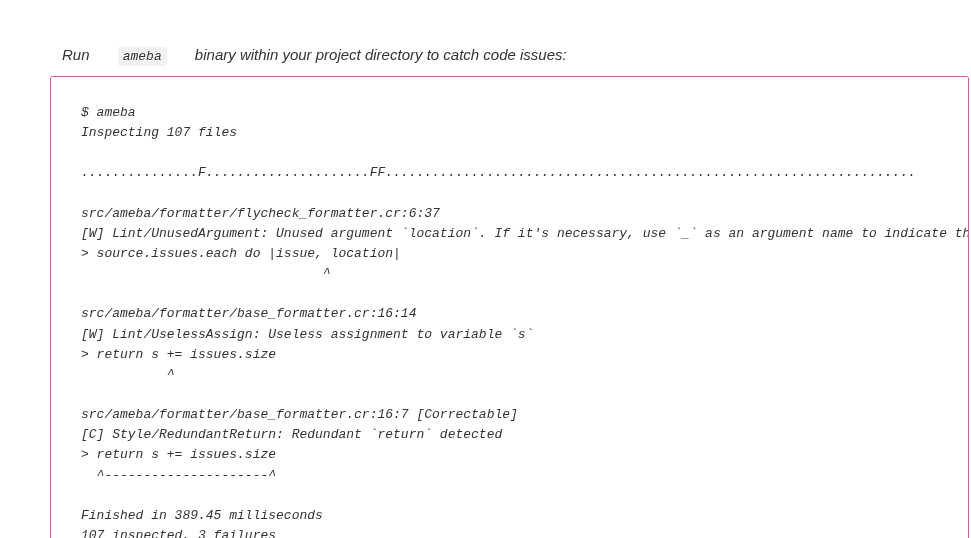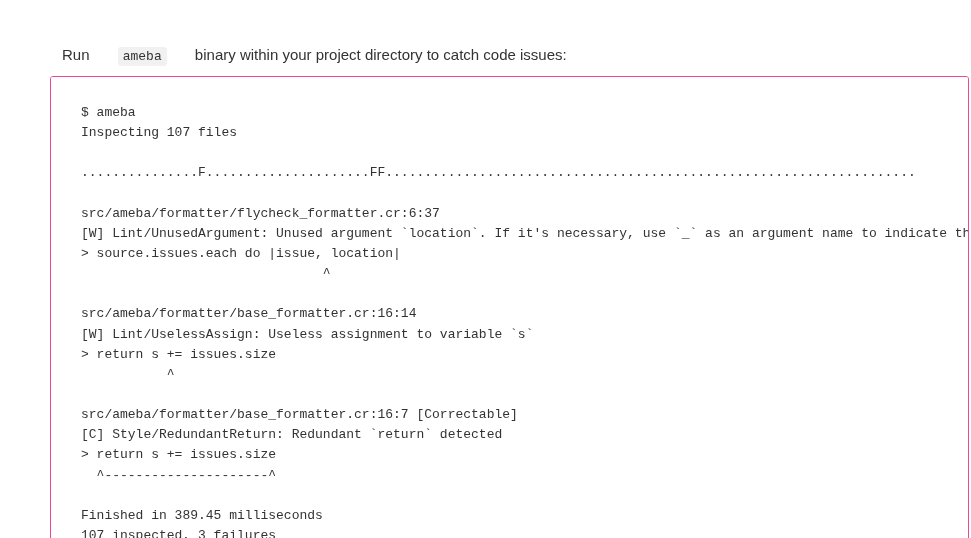--- a/index.html
+++ b/index.html
@@ -1,18 +1,19 @@
 <!DOCTYPE html>
 <html><head>
   <meta charset="utf-8">
   <style>
     * {
       margin: 12px;
       padding: 0;
       box-sizing: border-box;
+      font-style: italic;
     }
     body {
       font-family: -apple-system, BlinkMacSystemFont, "Segoe UI", Helvetica, Arial, sans-serif;
       font-size: 15px;
       color: #24292e;
       background: #ffffff;
       padding: 10px 14px;
       width: 971px;
     }
     .intro {

